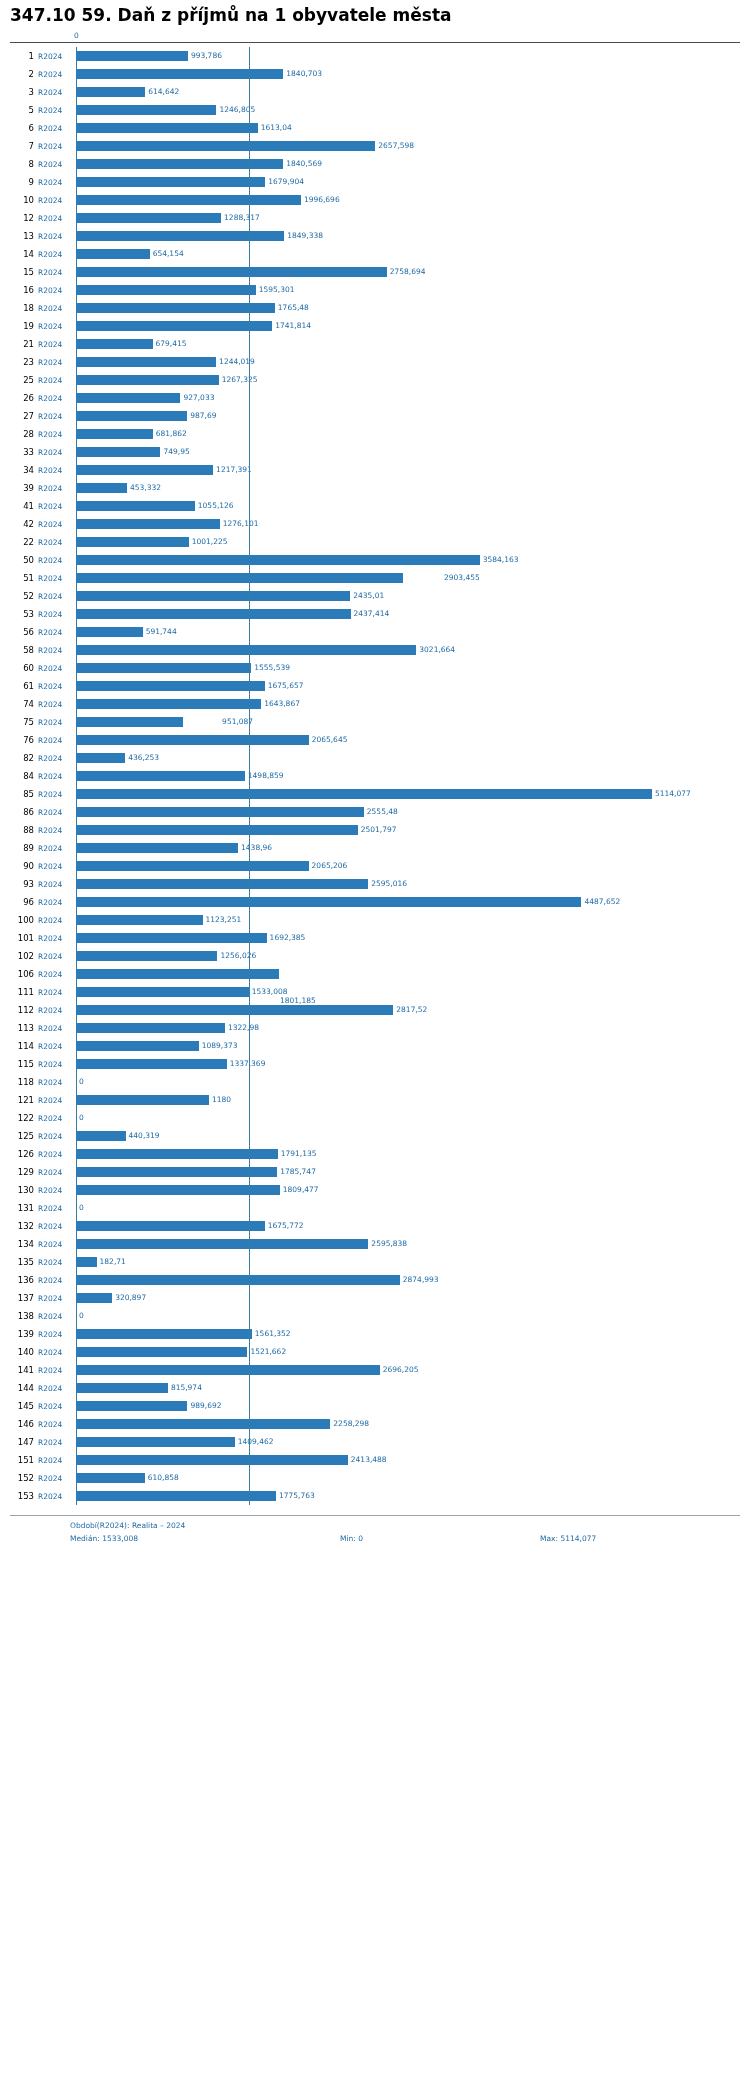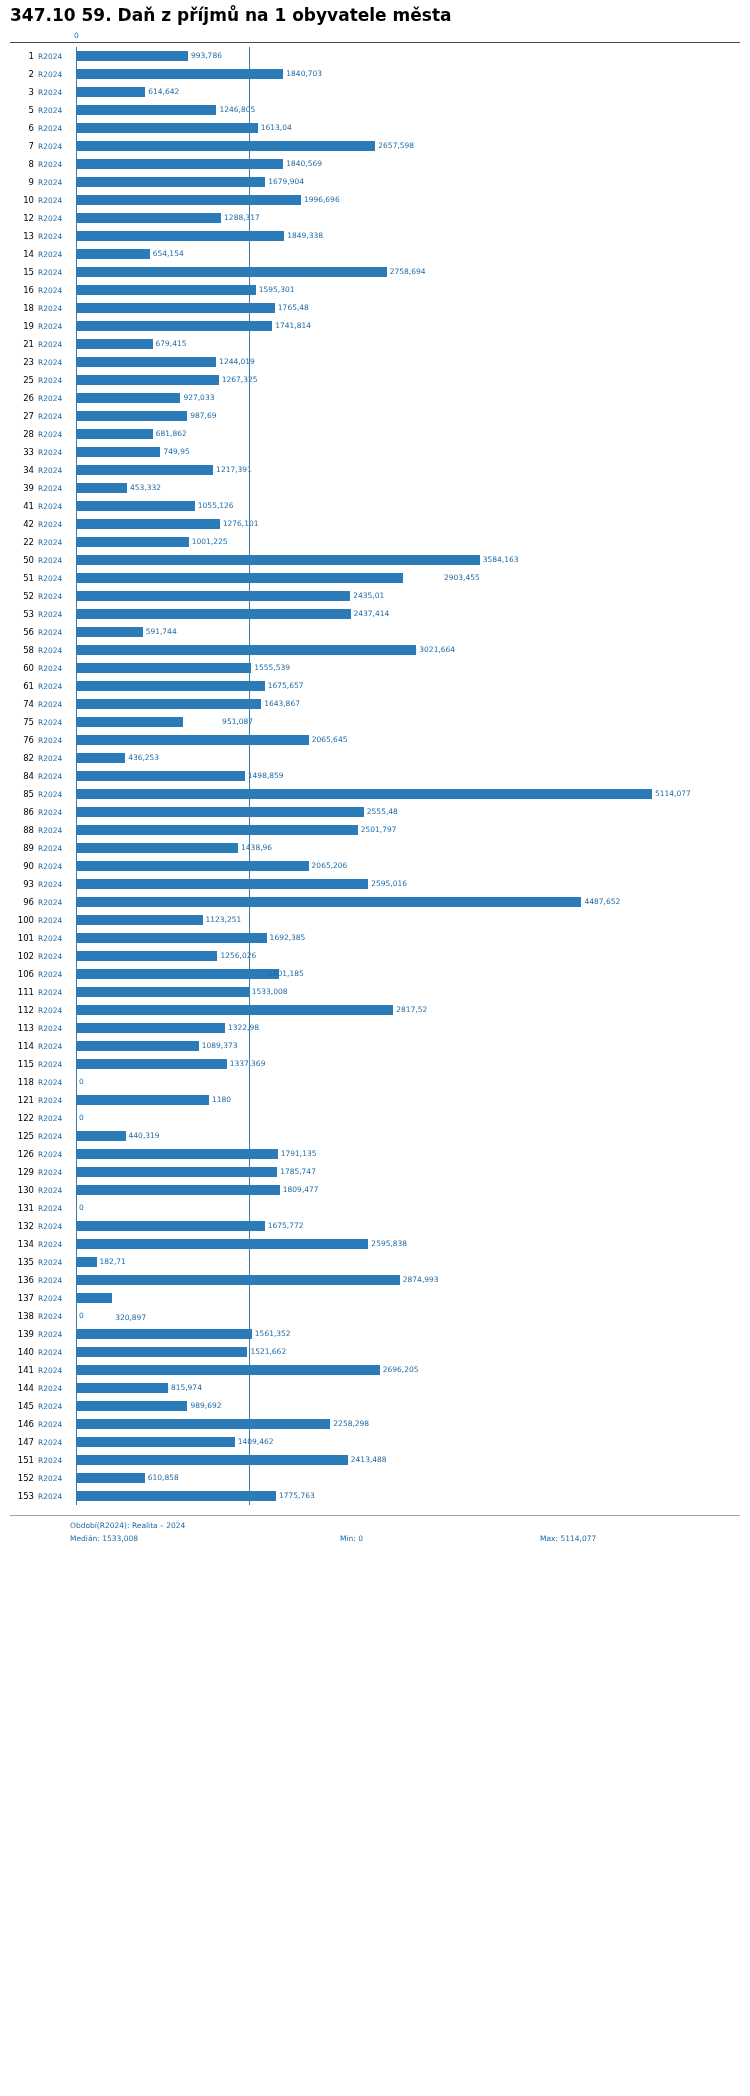--- a/index.html
+++ b/index.html
@@ -574,21 +574,21 @@
           <div class="bar-zone">
             <div class="bar" style="left: 0px; width: 141.467px; background: rgb(43, 123, 185);"></div>
             <div class="bar-value" style="left: 141.467px;">1256,026</div>
           </div>
         </div>
         <div class="row">
           <div class="row-label">106</div>
           <div class="row-period">R2024</div>
           <div class="bar-zone">
             <div class="bar" style="left: 0px; width: 202.868px; background: rgb(43, 123, 185);"></div>
-            <div class="bar-value" style="left: 189px;">1801,185</div>
+            <div class="bar-value" style="left: 201px; margin-top: 27px;">1801,185</div>
           </div>
         </div>
         <div class="row">
           <div class="row-label">111</div>
           <div class="row-period">R2024</div>
           <div class="bar-zone">
             <div class="bar" style="left: 0px; width: 172.663px; background: rgb(43, 123, 185);"></div>
             <div class="bar-value" style="left: 172.663px;">1533,008</div>
           </div>
         </div>
@@ -718,21 +718,21 @@
           <div class="bar-zone">
             <div class="bar" style="left: 0px; width: 323.811px; background: rgb(43, 123, 185);"></div>
             <div class="bar-value" style="left: 323.811px;">2874,993</div>
           </div>
         </div>
         <div class="row">
           <div class="row-label">137</div>
           <div class="row-period">R2024</div>
           <div class="bar-zone">
             <div class="bar" style="left: 0px; width: 36.1427px; background: rgb(43, 123, 185);"></div>
-            <div class="bar-value" style="left: 36.1427px; margin-top: 20px;">320,897</div>
+            <div class="bar-value" style="left: 36.1427px;">320,897</div>
           </div>
         </div>
         <div class="row">
           <div class="row-label">138</div>
           <div class="row-period">R2024</div>
           <div class="bar-zone">
             <div class="bar" style="left: 0px; width: 0px; background: rgb(43, 123, 185);"></div>
             <div class="bar-value" style="left: 0px;">0</div>
           </div>
         </div>

